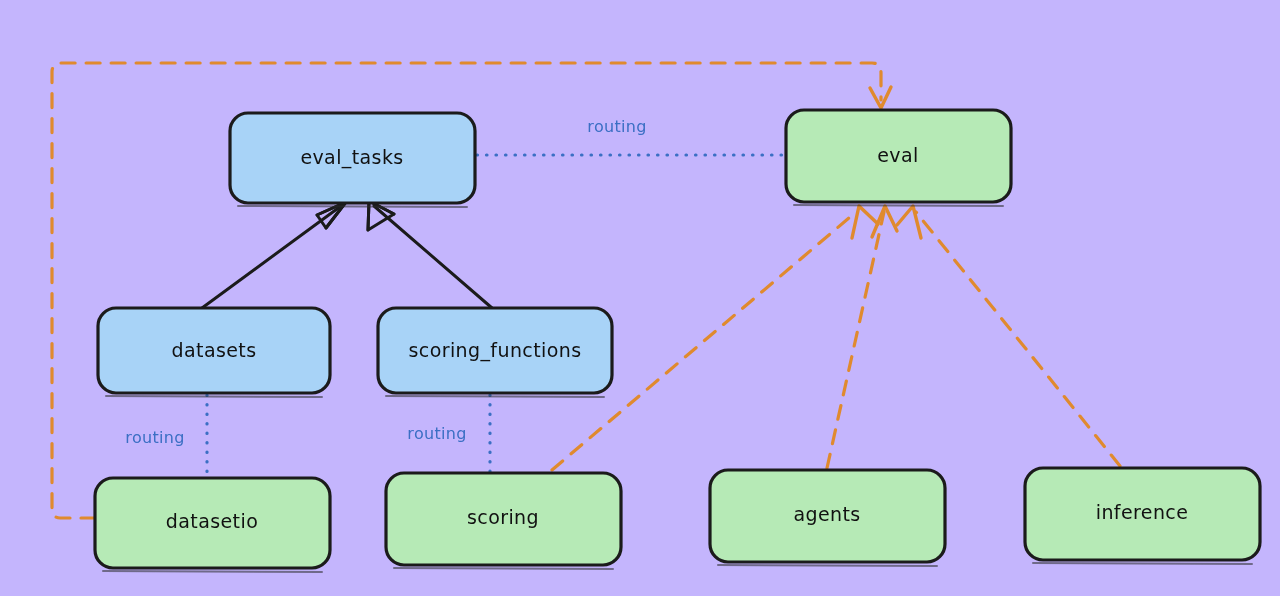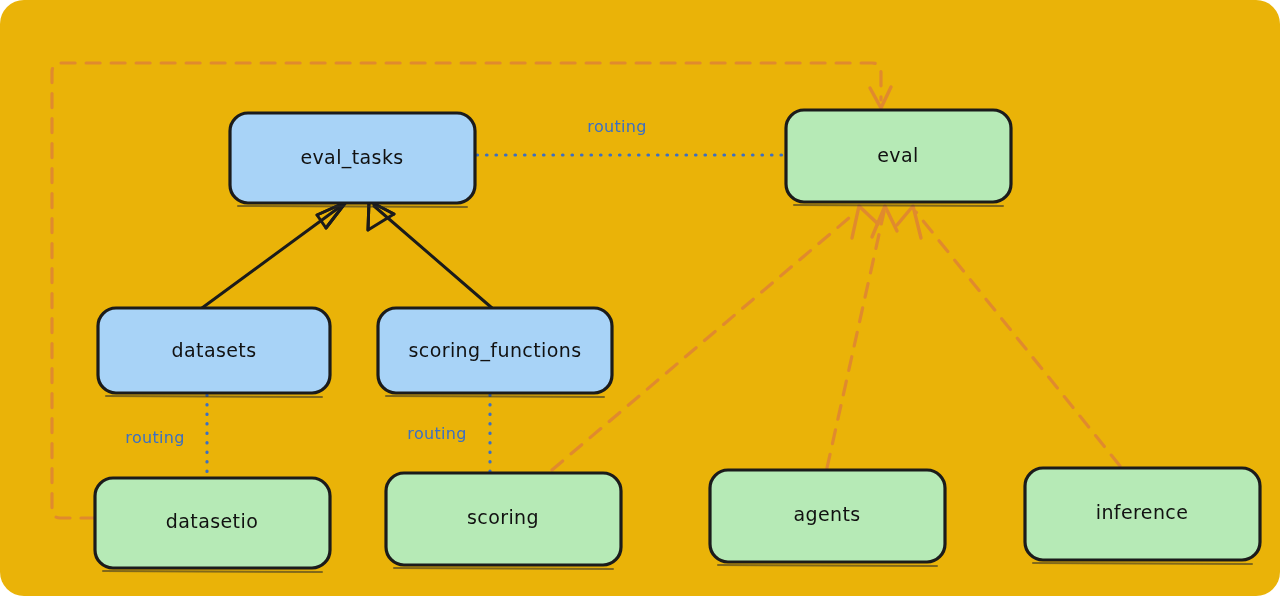--- a/index.html
+++ b/index.html
@@ -10,22 +10,21 @@
   body {
     width: 1280px;
     height: 596px;
     font-family: "DejaVu Sans", sans-serif;
     overflow: hidden;
   }
   #canvas {
     position: relative;
     width: 1280px;
     height: 596px;
-    background: #eab308;
-    border-radius: 24px;
+    background: #c4b5fd;
   }
   svg#diagram {
     position: absolute;
     top: 0;
     left: 0;
     width: 1280px;
     height: 596px;
   }
   .node-shape {
     stroke: #1b1b1b;

